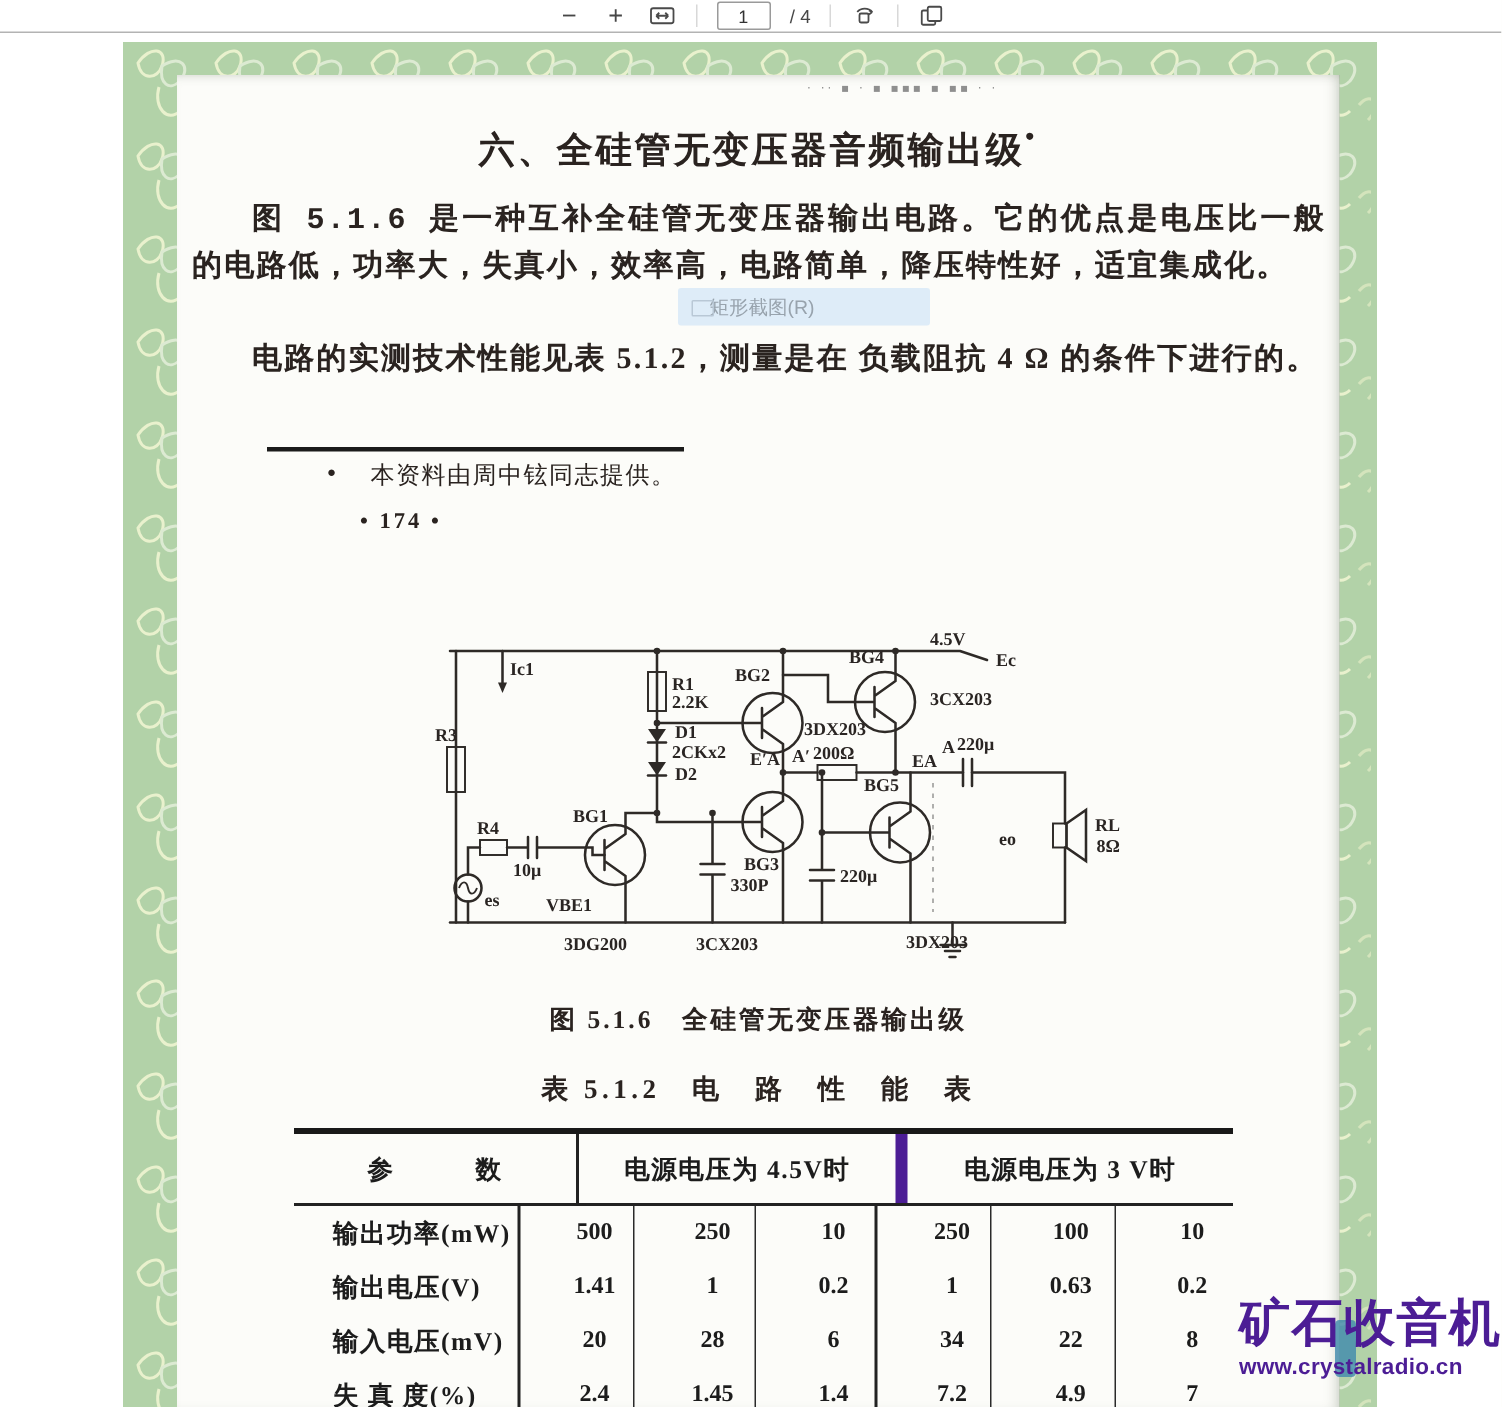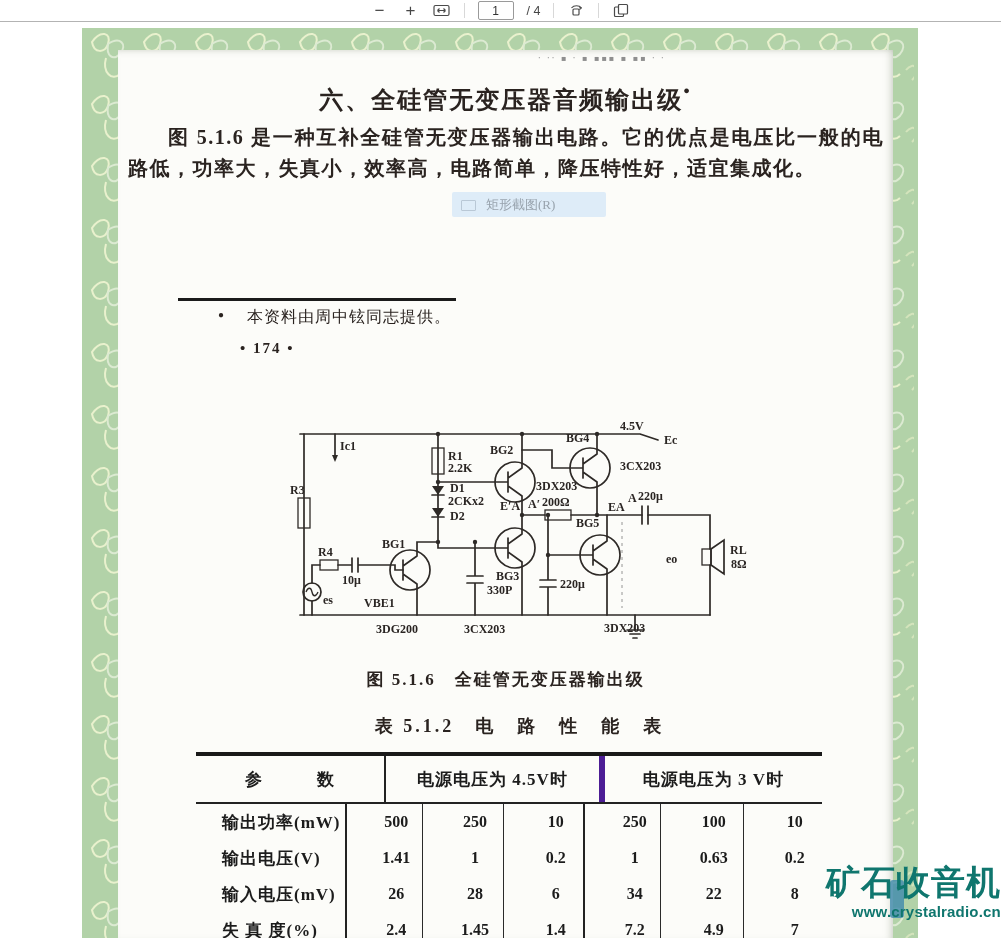--- a/index.html
+++ b/index.html
@@ -27,59 +27,59 @@
     box-shadow:inset -7px 0 9px -6px rgba(90,105,80,.35), inset 0 5px 7px -5px rgba(90,105,80,.25);
     font-family:"Liberation Serif","DejaVu Serif",serif;color:#2a2320;
   }
   .faded-header{position:absolute;left:420px;top:4px;font-size:8px;letter-spacing:2px;color:#8f8f8f;
     font-family:"DejaVu Sans",sans-serif;}
   .doc-title{position:absolute;left:0;top:34px;width:100%;text-align:center;font-size:24px;
     font-weight:bold;letter-spacing:2px;white-space:nowrap;}
   .doc-title sup{font-size:11px;vertical-align:14px;}
   .para{position:absolute;left:10px;width:756px;font-size:20px;font-weight:bold;line-height:31px;
     letter-spacing:1.5px;text-align:justify;text-indent:2em;margin:0;}
-  .p1{top:72px;}
+  .p1{top:82px;font-family:Liberation Mono, monospace;}
   .p2{top:174px;}
   .fn-rule{position:absolute;left:60px;top:248px;width:278px;height:3px;background:#1b1b1b;}
   .footnote{position:absolute;left:100px;top:257px;font-size:16px;font-weight:normal;letter-spacing:1px;}
   .footnote .fn-mark{font-size:10px;vertical-align:4px;margin-right:22px;}
   .pagenum{position:absolute;left:84px;top:290px;font-size:15px;font-weight:bold;letter-spacing:2px;margin-left:38px;}
   
-  .snip-tip{position:absolute;left:334px;top:142px;width:154px;height:25px;background:rgba(216,233,248,.85);
-    border-radius:2px;color:#98a3ad;font-size:13px;line-height:25px;padding-left:34px;box-sizing:border-box;
-    font-family:Liberation Serif, serif;font-weight:normal;letter-spacing:0;}
+  .snip-tip{position:absolute;left:334px;top:142px;width:168px;height:25px;background:rgba(216,233,248,.85);
+    border-radius:2px;color:#98a3ad;font-size:13px;line-height:25px;padding-left:21px;box-sizing:border-box;
+    font-family:Liberation Sans, sans-serif;font-weight:normal;letter-spacing:0;}
   .snip-tip .tip-ico{position:absolute;left:9px;top:8px;width:13px;height:9px;border:1px solid #b9c8d6;border-radius:1px;}
   
   .circuit{position:absolute;left:172px;top:370px;}
   .fig-caption{position:absolute;left:0;top:618px;width:100%;text-align:center;font-size:17px;
     font-weight:bold;letter-spacing:2px;}
   .tbl-caption{position:absolute;left:0;top:664px;width:100%;text-align:center;font-size:18px;
-    font-weight:bold;letter-spacing:3px;margin-left:14px;}
+    font-weight:bold;letter-spacing:3px;}
   
   .tbl{position:absolute;left:78px;top:702px;width:626px;color:#1c1c1c;}
   .tbl *{box-sizing:border-box;}
   .t-topline{height:4px;background:#191919;}
   .t-head{display:flex;height:48px;border-bottom:2px solid #222;font-weight:bold;text-align:right;}
   .t-head .hc{display:flex;align-items:center;justify-content:center;font-size:17px;letter-spacing:1px;}
   .hc-param{width:190px;border-right:2px solid #222;font-size:18px;}
-  .hc-g1{width:219px;border-right:6px solid #4c1d95;}
+  .hc-g1{width:219px;border-right:8px solid #4c1d95;}
   .hc-g2{width:217px;}
   .t-row{display:flex;height:36px;gap:24px;}
   .t-row .pc{width:190px;border-right:2px solid #222;display:flex;align-items:center;
     padding-left:26px;font-weight:bold;font-size:17px;letter-spacing:1px;}
   .t-row .vc{display:flex;align-items:center;justify-content:center;font-size:16px;font-weight:bold;}
   .vc1{width:69px;border-right:1.5px solid #2a2a2a;}
   .vc2{width:75px;border-right:1.5px solid #2a2a2a;}
   .vc3{width:75px;border-right:2px solid #222;}
   .vc4{width:68px;border-right:1.5px solid #2a2a2a;}
   .vc5{width:77px;border-right:1.5px solid #2a2a2a;}
   .vc6{width:72px;}
   
   .wm-chip{position:absolute;left:890px;top:880px;width:14px;height:38px;background:#3f89ad;border-radius:3px;opacity:.8;}
-  .watermark{position:absolute;left:826px;top:861px;width:175px;text-align:right;color:#0f766e;
+  .watermark{position:absolute;left:826px;top:861px;width:175px;text-align:left;color:#4c1d95;
     font-family:"Liberation Sans","DejaVu Sans",sans-serif;}
   .wm-title{font-size:34px;line-height:42px;font-weight:bold;letter-spacing:1px;white-space:nowrap;}
   .wm-url{font-size:15px;font-weight:bold;letter-spacing:.2px;white-space:nowrap;}
   
   .circuit text{font-family:"Liberation Serif","DejaVu Serif",serif;font-size:12px;font-weight:bold;fill:#2a2523;}
   .circuit .wire{stroke:#2e2a27;stroke-width:1.7;fill:none;stroke-linecap:round;}
   .circuit .thin{stroke:#2e2a27;stroke-width:1.3;fill:none;}
   .circuit .dot{fill:#2e2a27;}
 </style>
 </head>
@@ -147,20 +147,21 @@
       <span>六、全硅管无变压器音频输出级</span><sup>●</sup>
     </div>
 
     <p class="para p1">图 5.1.6 是一种互补全硅管无变压器输出电路。它的优点是电压比一般的电路低，功率大，失真小，效率高，电路简单，降压特性好，适宜集成化。</p>
 
     <div class="snip-tip">
       <span class="tip-ico"></span>
       <span>矩形截图(R)</span>
     </div>
 
+    <p class="para p2">电路的实测技术性能见表 5.1.2，测量是在 负载阻抗 4 Ω 的条件下进行的。</p>
 
     <div class="fn-rule"></div>
     <div class="footnote">
       <span class="fn-mark">●</span><span>本资料由周中铉同志提供。</span>
     </div>
     <div class="pagenum">• 174 •</div>
 
     <svg class="circuit" width="470" height="245" viewBox="0 0 470 245">
 
       <path class="wire" d="M10,14 H350 M350,14 L368,20"></path>
@@ -283,21 +284,21 @@
         <div class="pc">输出电压(V)</div>
         <div class="vc vc1">1.41</div>
         <div class="vc vc2">1</div>
         <div class="vc vc3">0.2</div>
         <div class="vc vc4">1</div>
         <div class="vc vc5">0.63</div>
         <div class="vc vc6">0.2</div>
       </div>
       <div class="t-row">
         <div class="pc">输入电压(mV)</div>
-        <div class="vc vc1">26</div>
+        <div class="vc vc1">20</div>
         <div class="vc vc2">28</div>
         <div class="vc vc3">6</div>
         <div class="vc vc4">34</div>
         <div class="vc vc5">22</div>
         <div class="vc vc6">8</div>
       </div>
       <div class="t-row">
         <div class="pc">失 真 度(%)</div>
         <div class="vc vc1">2.4</div>
         <div class="vc vc2">1.45</div>

